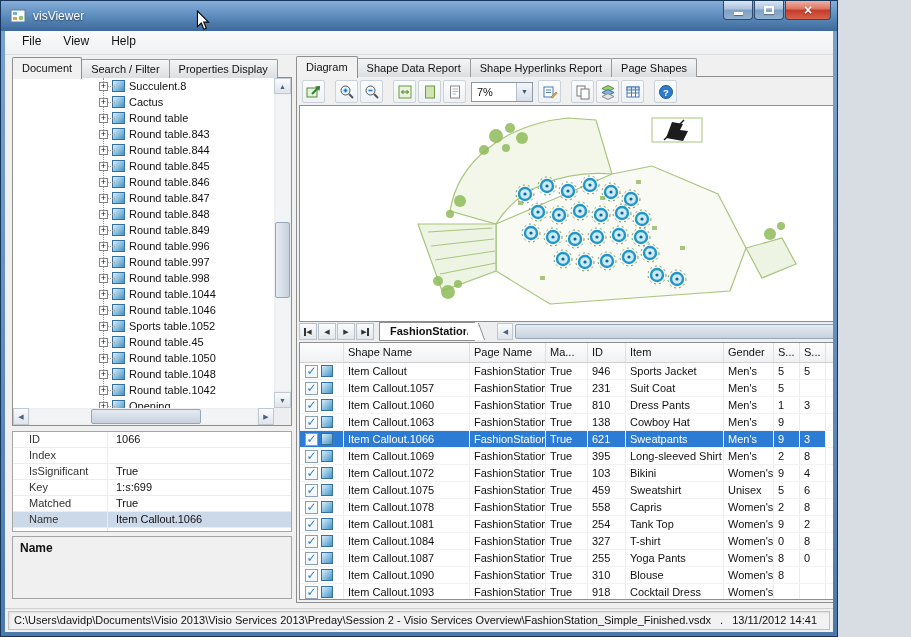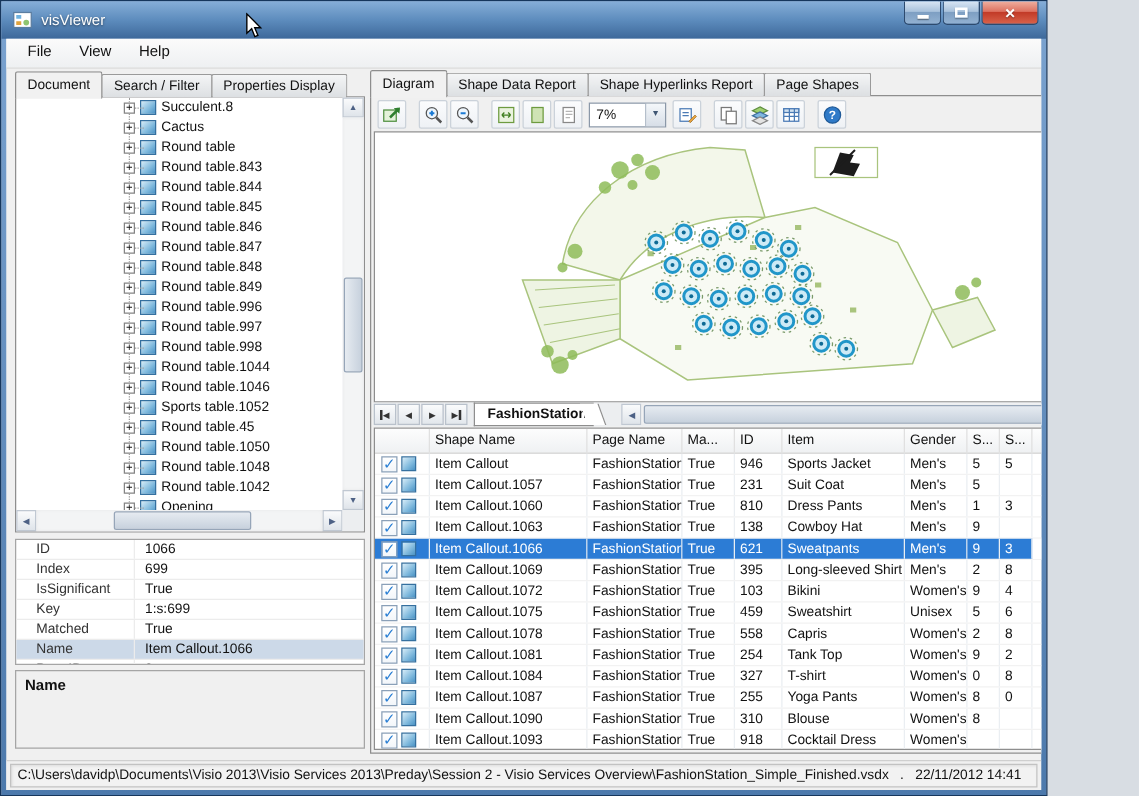--- a/index.html
+++ b/index.html
@@ -298,21 +298,20 @@
       <div class="sb-corner" style="right:0;bottom:0"></div>
     </div>
 
     <div class="props-grid">
         <div class="prop-row">
           <div class="prop-key">ID</div>
           <div class="prop-val">1066</div>
         </div>
         <div class="prop-row">
           <div class="prop-key">Index</div>
-          <div class="prop-val">699</div>
         </div>
         <div class="prop-row">
           <div class="prop-key">IsSignificant</div>
           <div class="prop-val">True</div>
         </div>
         <div class="prop-row">
           <div class="prop-key">Key</div>
           <div class="prop-val">1:s:699</div>
         </div>
         <div class="prop-row">
@@ -855,21 +854,21 @@
             </div>
         </div>
       </div>
 
     </div>
 
     <div class="statusbar">
       <div class="status-field">
         <span>C:\Users\davidp\Documents\Visio 2013\Visio Services 2013\Preday\Session 2 - Visio Services Overview\FashionStation_Simple_Finished.vsdx</span>
         <span class="status-sep">.</span>
-        <span>22/11/2012 14:41</span>
+        <span>13/11/2012 14:41</span>
       </div>
     </div>
 
   </div>
 
 
   <div class="cursor">
     <svg width="14" height="21" viewBox="0 0 12 19">
         <path d="M1 1 L1 15 L4.5 11.8 L6.8 17.5 L9 16.5 L6.7 11 L11 11 Z" fill="#fff" stroke="#000"></path>
       </svg>

